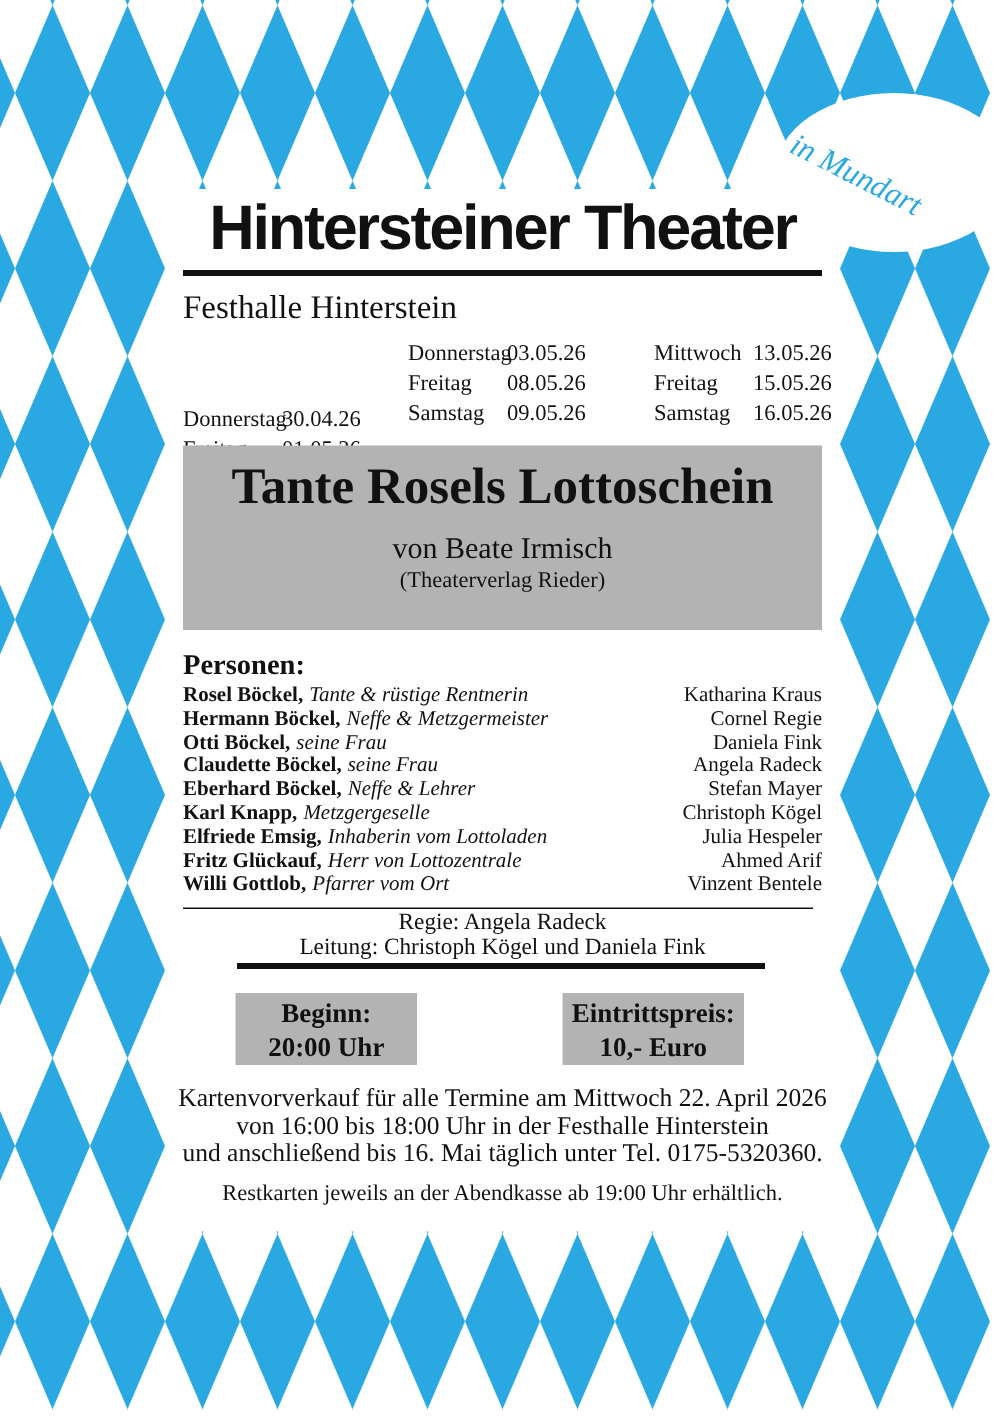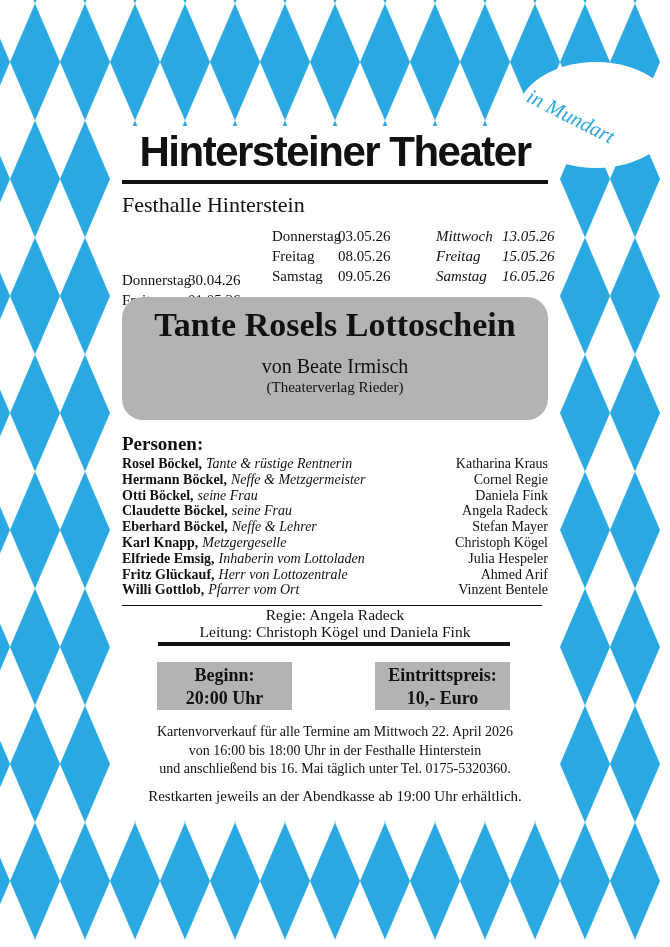--- a/index.html
+++ b/index.html
@@ -25,46 +25,46 @@
     position:absolute;left:0;right:0;top:2px;text-align:center;
     font-family:"Liberation Sans",sans-serif;font-weight:bold;
     font-size:42px;letter-spacing:-1.5px;white-space:nowrap;
   }
   .rule-title{position:absolute;left:12px;right:12px;top:54px;height:4px;background:#111;}
   .venue{position:absolute;left:12px;top:66px;font-size:22px;}
   .schedule{position:absolute;left:12px;top:100px;right:12px;height:64px;font-size:15px;}
   .sched-col{position:absolute;top:0;}
   .sched-col.c0{left:0;margin-top:44px;}
   .sched-col.c1{left:150px;}
-  .sched-col.c2{left:314px;font-style:italic;}
+  .sched-col.c2{left:314px;}
   .sched-row{line-height:20px;white-space:nowrap;}
   .sched-day{display:inline-block;width:66px;}
   .playbox{
     position:absolute;left:12px;right:12px;top:171px;height:123px;
-    background:var(--gray,#b3b3b3);text-align:center;border-radius:21px;
+    background:var(--gray,#b3b3b3);text-align:center;
   }
   .play-title{font-size:34px;font-weight:bold;margin-top:9px;white-space:nowrap;}
   .play-author{font-size:20px;margin-top:11px;}
   .play-publisher{font-size:15px;margin-top:1px;}
   .personen{position:absolute;left:12px;top:307px;font-size:19px;font-weight:bold;}
   .cast{position:absolute;left:12px;right:12px;top:330px;font-size:14px;}
   .cast-row{display:flex;justify-content:space-between;line-height:15.8px;white-space:nowrap;}
   .cast-left b{font-weight:bold;}
   .cast-left i{font-style:italic;margin-left:4px;}
   .rule-thin{position:absolute;left:12px;right:18px;top:479px;height:1px;background:#111;}
   .crew{position:absolute;left:0;right:0;top:481px;text-align:center;font-size:15.5px;line-height:16.5px;}
   .rule-thick{position:absolute;left:48px;width:352px;top:516px;height:4px;background:#111;}
   .info-box{
-    position:absolute;top:536px;width:135px;height:48px;background:var(--gray,#b3b3b3);
+    position:absolute;top:536px;width:121px;height:48px;background:var(--gray,#b3b3b3);
     text-align:center;font-weight:bold;font-size:18px;line-height:23px;padding-top:2px;
     box-sizing:border-box;
   }
   .info-box.beginn{left:47px;}
   .info-box.price{left:265px;}
-  .footer{position:absolute;left:0;right:0;top:597px;text-align:center;font-size:14px;line-height:18.5px;}
+  .footer{position:absolute;left:0;right:0;top:597px;text-align:center;font-size:17px;line-height:18.5px;}
   .restnote{position:absolute;left:0;right:0;top:662px;text-align:center;font-size:15px;}
 </style>
 </head>
 <body>
 
 <div class="poster">
 
   <svg class="pattern-svg" width="670" height="947" aria-hidden="true">
     <defs>
       <pattern id="lozenges" x="10" y="3.5" width="50" height="117" patternUnits="userSpaceOnUse">

